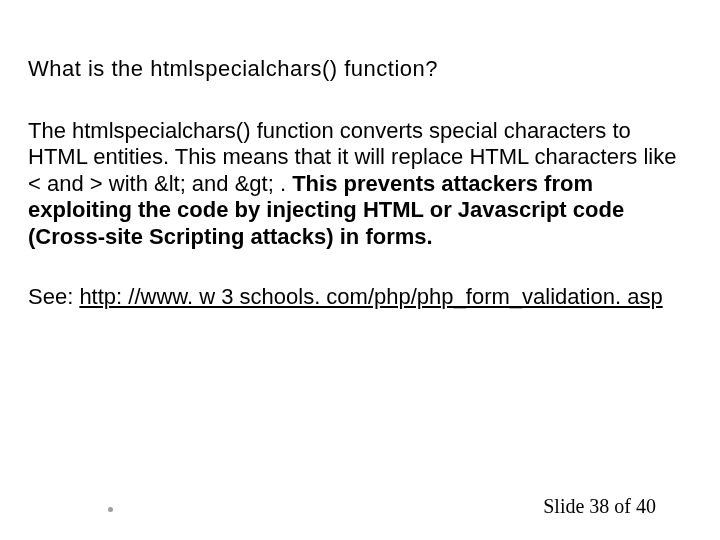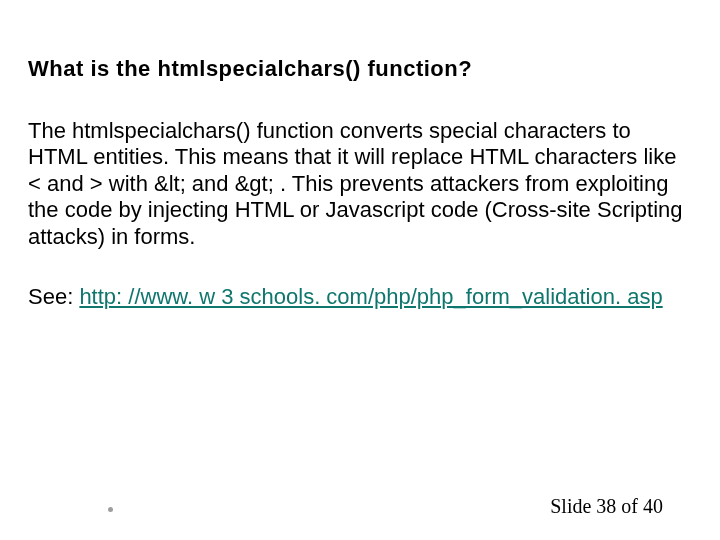--- a/index.html
+++ b/index.html
@@ -1,23 +1,23 @@
 <!DOCTYPE html>
 <html><head>
 <meta charset="utf-8">
 <style>
   html,body{margin:0;padding:0;width:720px;height:540px;background:#fff;font-family:Arial,Helvetica,sans-serif;color:#000;overflow:hidden}
   .slide{position:relative;width:720px;height:540px;box-sizing:border-box;padding:56px 28px 0 28px}
-  .title{font-size:22px;font-weight:700;letter-spacing:.5px;margin:0 0 36px 0}
+  .title{font-size:22px;font-weight:400;letter-spacing:.5px;margin:0 0 36px 0}
   .body{font-size:22px;line-height:1.2;margin:0 0 34px 0}
-  .bold{font-weight:400}
+  .bold{font-weight:700}
   .see{font-size:22px;margin:0 0 34px 0}
-  .link{color:#0f766e;}
+  .link{color:#000000;}
   .example{font-size:22px;margin:0}
-  .footer{position:absolute;bottom:22px;right:57px;font-family:"Times New Roman",serif;font-size:20px}
+  .footer{position:absolute;bottom:22px;right:64px;font-family:"Times New Roman",serif;font-size:20px}
   .dot{position:absolute;bottom:28px;left:108px;width:5px;height:5px;background:#9e9e9e;border-radius:50%}
 </style>
 </head>
 <body>
 
 <div class="slide">
   <p class="title">What is the htmlspecialchars() function?</p>
 
   <p class="body">
     <span>The htmlspecialchars() function converts special characters to HTML entities. This means that it will replace HTML characters like &lt; and &gt; with &amp;lt; and &amp;gt; . </span><span class="bold">This prevents attackers from exploiting the code by injecting HTML or Javascript code (Cross-site Scripting attacks) in forms.</span>

